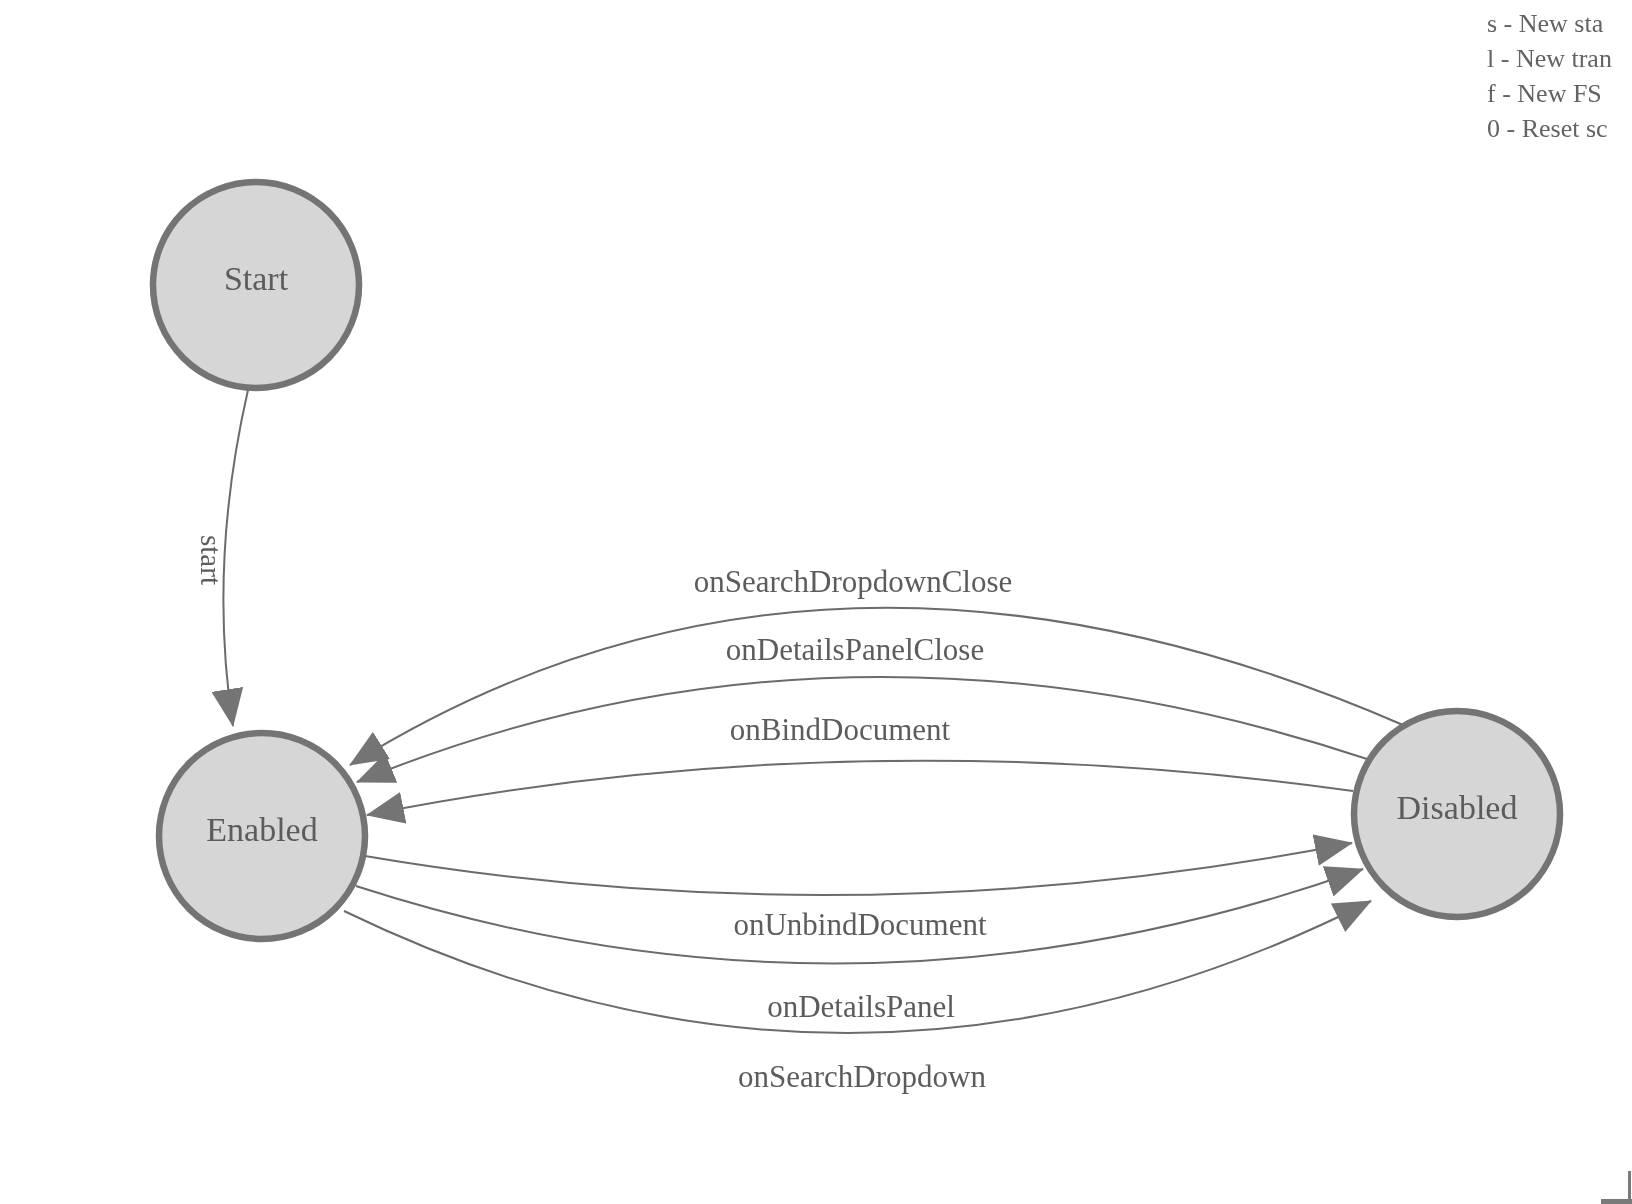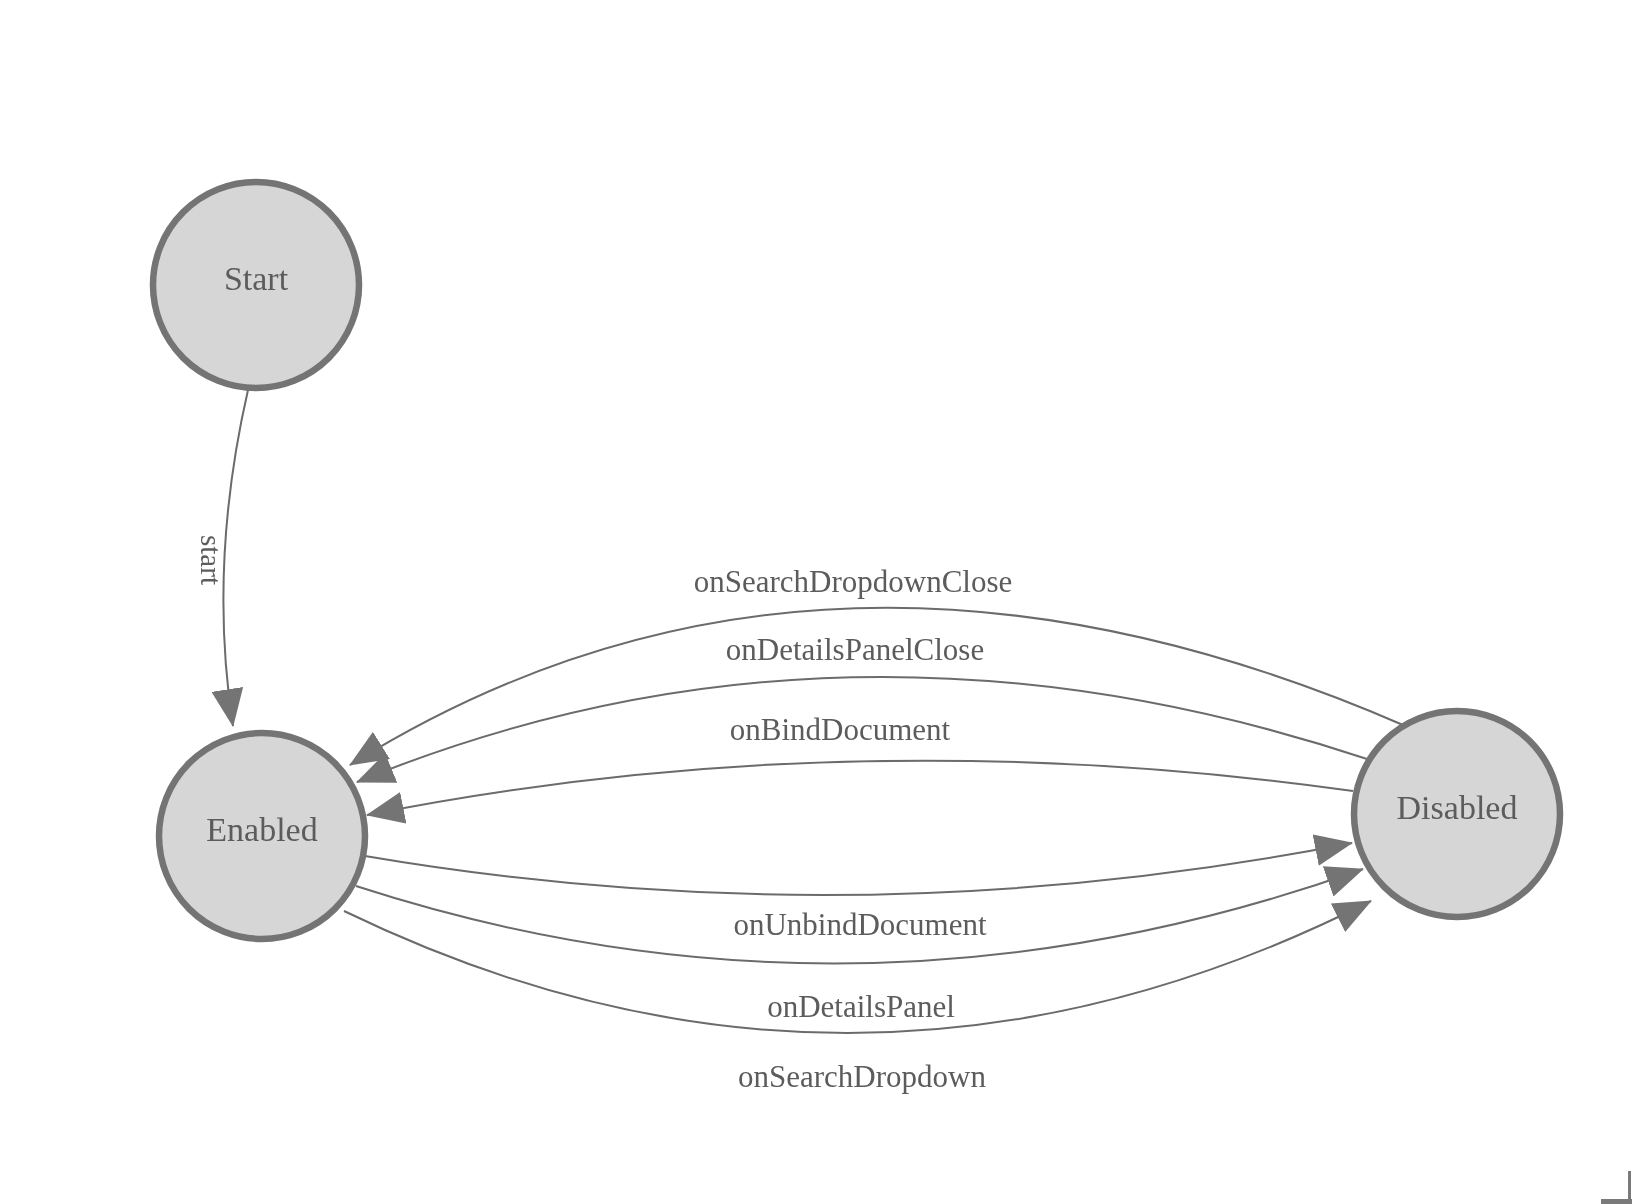--- a/index.html
+++ b/index.html
@@ -65,18 +65,24 @@
     <text class="state-label" x="256" y="290">Start</text>
 
     <circle class="state-circle" cx="262" cy="836" r="103"></circle>
     <text class="state-label" x="262" y="841">Enabled</text>
 
     <circle class="state-circle" cx="1457" cy="814" r="103"></circle>
     <text class="state-label" x="1457" y="819">Disabled</text>
   </svg>
 
   
+  <div class="legend">
+    <div>s - New sta</div>
+    <div>l - New tran</div>
+    <div>f - New FS</div>
+    <div>0 - Reset sc</div>
+  </div>
 
   
   <div class="corner-frag v"></div>
   <div class="corner-frag h"></div>
 
 </div>
 
 </body></html>

